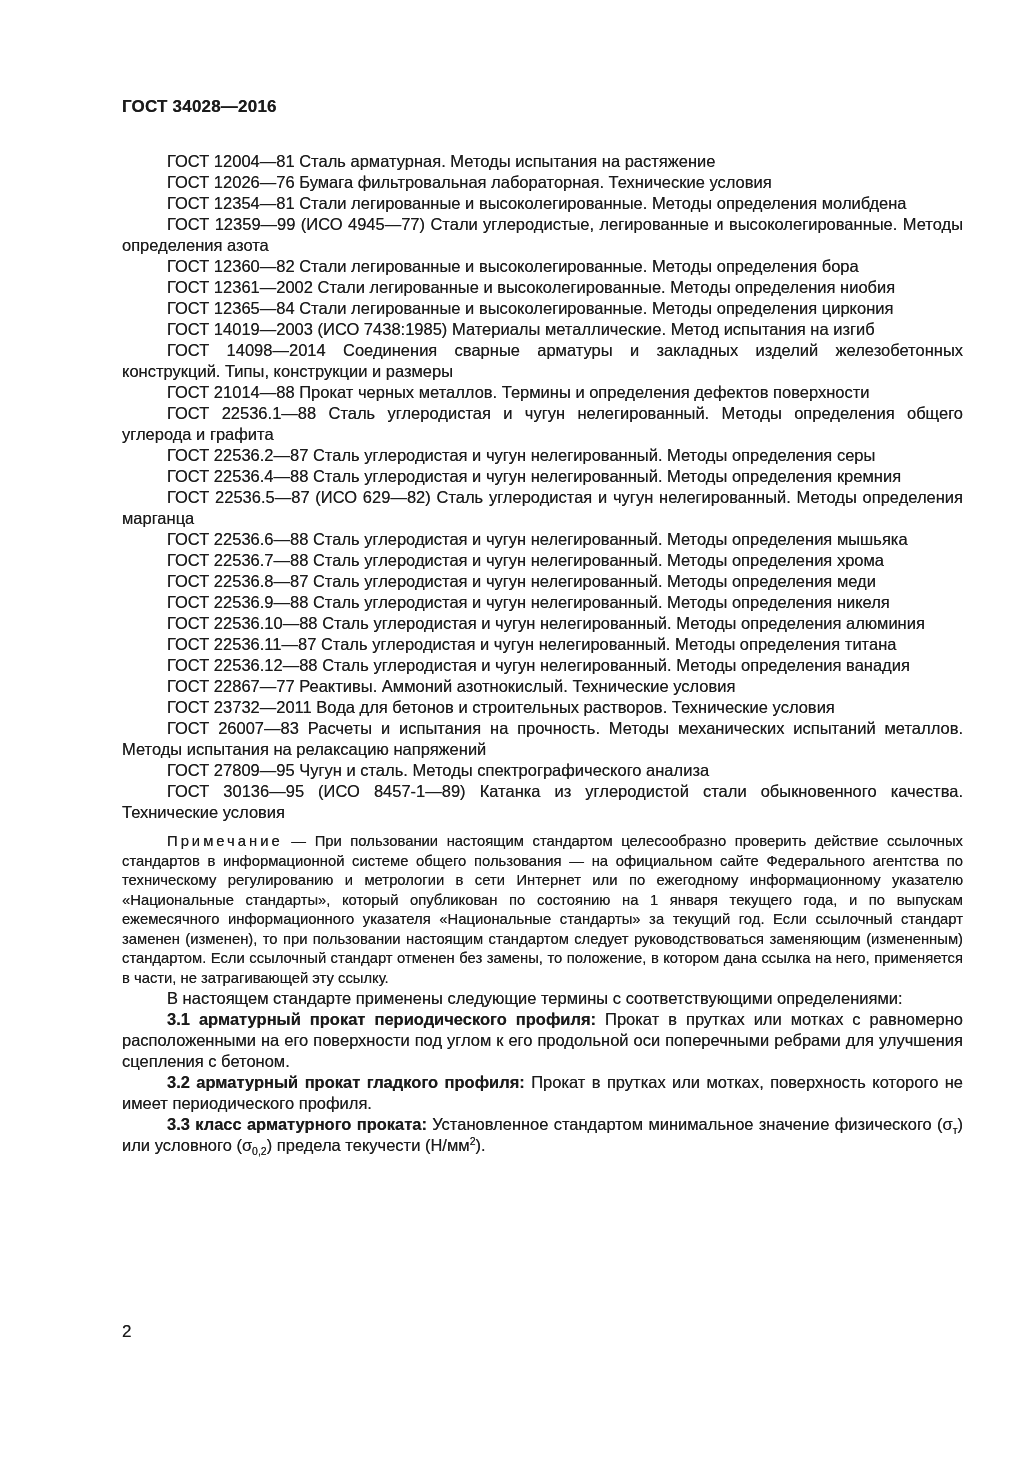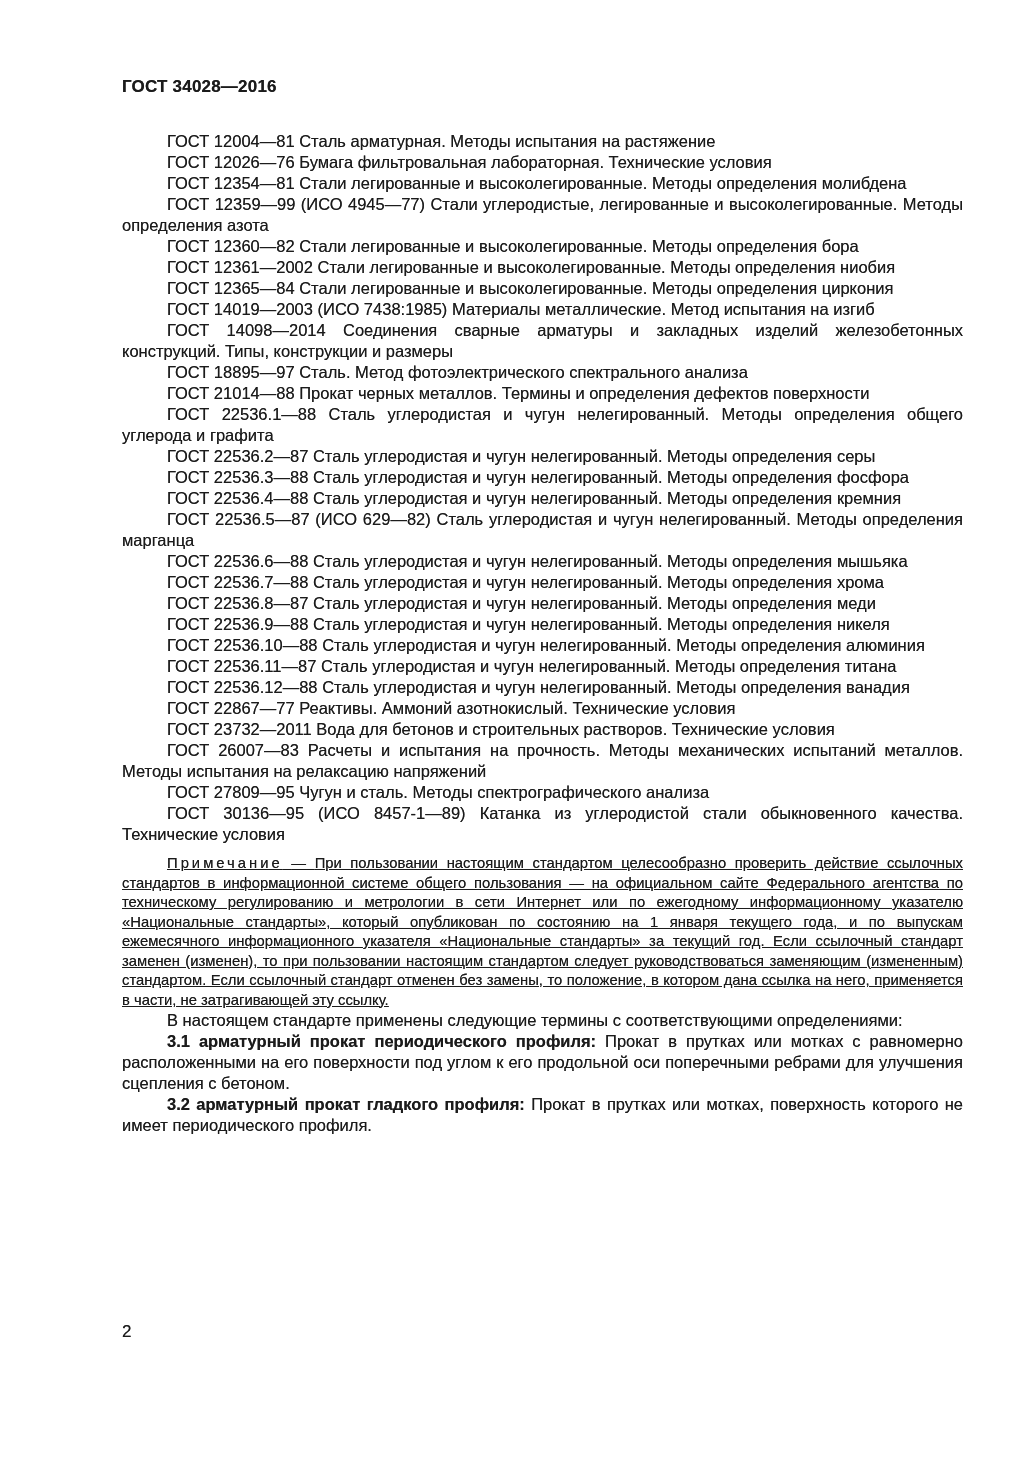--- a/index.html
+++ b/index.html
@@ -6,40 +6,39 @@
   body{
     width:1033px;height:1461px;
     background:#ffffff;
     font-family:"Liberation Sans","DejaVu Sans",sans-serif;
     color:#1b1b1b;
     position:relative;
     -webkit-font-smoothing:antialiased;
   }
   .page{
     position:absolute;inset:0;
-    padding:77px 70px 0 122px;
+    padding:97px 70px 0 122px;
     box-sizing:border-box;
   }
   .doc-header{
     font-size:17px;font-weight:bold;letter-spacing:.2px;
     text-shadow:0 0 .4px #444;
   }
   .refs{margin-top:34px;}
   p.ref{
     margin:0;
     font-size:16.5px;line-height:21px;
     text-indent:45px;text-align:justify;
     text-shadow:0 0 .4px #555;
   }
   p.note{
     margin:9px 0 0 0;
     font-size:14.8px;line-height:19.5px;
     text-indent:45px;text-align:justify;
     text-shadow:0 0 .4px #555;
-    text-decoration:underline;
   }
   .note-label{letter-spacing:3px;}
   h2.sec-heading{
     margin:20px 0 12px 0;
     padding-left:45px;
     font-size:20px;font-weight:bold;
     text-shadow:0 0 .4px #444;
   }
   .sec-num{margin-right:12px;}
   p.body-par{
@@ -66,25 +65,23 @@
   <div class="refs">
     <p class="ref">ГОСТ 12004—81 Сталь арматурная. Методы испытания на растяжение</p>
     <p class="ref">ГОСТ 12026—76 Бумага фильтровальная лабораторная. Технические условия</p>
     <p class="ref">ГОСТ 12354—81 Стали легированные и высоколегированные. Методы определения молибдена</p>
     <p class="ref">ГОСТ 12359—99 (ИСО 4945—77) Стали углеродистые, легированные и высоколегированные. Методы определения азота</p>
     <p class="ref">ГОСТ 12360—82 Стали легированные и высоколегированные. Методы определения бора</p>
     <p class="ref">ГОСТ 12361—2002 Стали легированные и высоколегированные. Методы определения ниобия</p>
     <p class="ref">ГОСТ 12365—84 Стали легированные и высоколегированные. Методы определения циркония</p>
     <p class="ref">ГОСТ 14019—2003 (ИСО 7438:1985) Материалы металлические. Метод испытания на изгиб</p>
     <p class="ref">ГОСТ 14098—2014 Соединения сварные арматуры и закладных изделий железобетонных конструкций. Типы, конструкции и размеры</p>
-    <p class="ref">ГОСТ 18895—97 Сталь. Метод фотоэлектрического спектрального анализа</p>
     <p class="ref">ГОСТ 21014—88 Прокат черных металлов. Термины и определения дефектов поверхности</p>
     <p class="ref">ГОСТ 22536.1—88 Сталь углеродистая и чугун нелегированный. Методы определения общего углерода и графита</p>
     <p class="ref">ГОСТ 22536.2—87 Сталь углеродистая и чугун нелегированный. Методы определения серы</p>
-    <p class="ref">ГОСТ 22536.3—88 Сталь углеродистая и чугун нелегированный. Методы определения фосфора</p>
     <p class="ref">ГОСТ 22536.4—88 Сталь углеродистая и чугун нелегированный. Методы определения кремния</p>
     <p class="ref">ГОСТ 22536.5—87 (ИСО 629—82) Сталь углеродистая и чугун нелегированный. Методы определения марганца</p>
     <p class="ref">ГОСТ 22536.6—88 Сталь углеродистая и чугун нелегированный. Методы определения мышьяка</p>
     <p class="ref">ГОСТ 22536.7—88 Сталь углеродистая и чугун нелегированный. Методы определения хрома</p>
     <p class="ref">ГОСТ 22536.8—87 Сталь углеродистая и чугун нелегированный. Методы определения меди</p>
     <p class="ref">ГОСТ 22536.9—88 Сталь углеродистая и чугун нелегированный. Методы определения никеля</p>
     <p class="ref">ГОСТ 22536.10—88 Сталь углеродистая и чугун нелегированный. Методы определения алюминия</p>
     <p class="ref">ГОСТ 22536.11—87 Сталь углеродистая и чугун нелегированный. Методы определения титана</p>
     <p class="ref">ГОСТ 22536.12—88 Сталь углеродистая и чугун нелегированный. Методы определения ванадия</p>
     <p class="ref">ГОСТ 22867—77 Реактивы. Аммоний азотнокислый. Технические условия</p>
@@ -96,16 +93,17 @@
 
   <p class="note"><span class="note-label">Примечание</span> <span>—</span> <span>При пользовании настоящим стандартом целесообразно проверить действие ссылочных стандартов в информационной системе общего пользования — на официальном сайте Федерального агентства по техническому регулированию и метрологии в сети Интернет или по ежегодному информационному указателю «Национальные стандарты», который опубликован по состоянию на 1 января текущего года, и по выпускам ежемесячного информационного указателя «Национальные стандарты» за текущий год. Если ссылочный стандарт заменен (изменен), то при пользовании настоящим стандартом следует руководствоваться заменяющим (измененным) стандартом. Если ссылочный стандарт отменен без замены, то положение, в котором дана ссылка на него, применяется в части, не затрагивающей эту ссылку.</span></p>
 
 
   <p class="body-par">В настоящем стандарте применены следующие термины с соответствующими определениями:</p>
 
   <p class="body-par"><span class="b">3.1</span> <span class="b">арматурный прокат периодического профиля:</span> <span>Прокат в прутках или мотках с равномерно расположенными на его поверхности под углом к его продольной оси поперечными ребрами для улучшения сцепления с бетоном.</span></p>
 
   <p class="body-par"><span class="b">3.2</span> <span class="b">арматурный прокат гладкого профиля:</span> <span>Прокат в прутках или мотках, поверхность которого не имеет периодического профиля.</span></p>
 
+  <p class="body-par"><span class="b">3.3</span> <span class="b">класс арматурного проката:</span> <span>Установленное стандартом минимальное значение физического (σ</span><sub>т</sub><span>) или условного (σ</span><sub>0,2</sub><span>) предела текучести (Н/мм</span><sup>2</sup><span>).</span></p>
 
   <div class="page-number">2</div>
 
 </div>
 
 </body></html>

